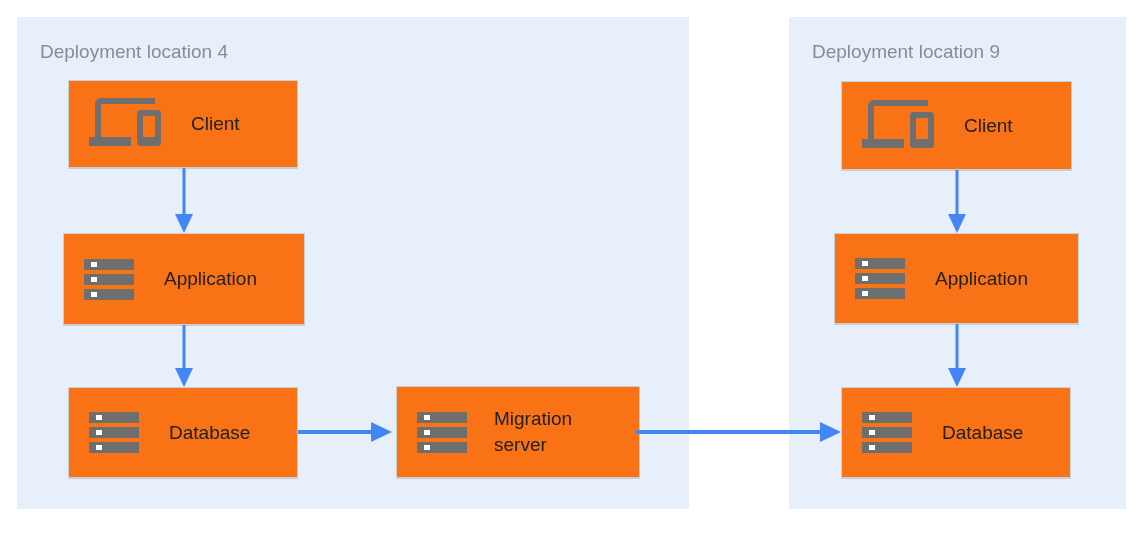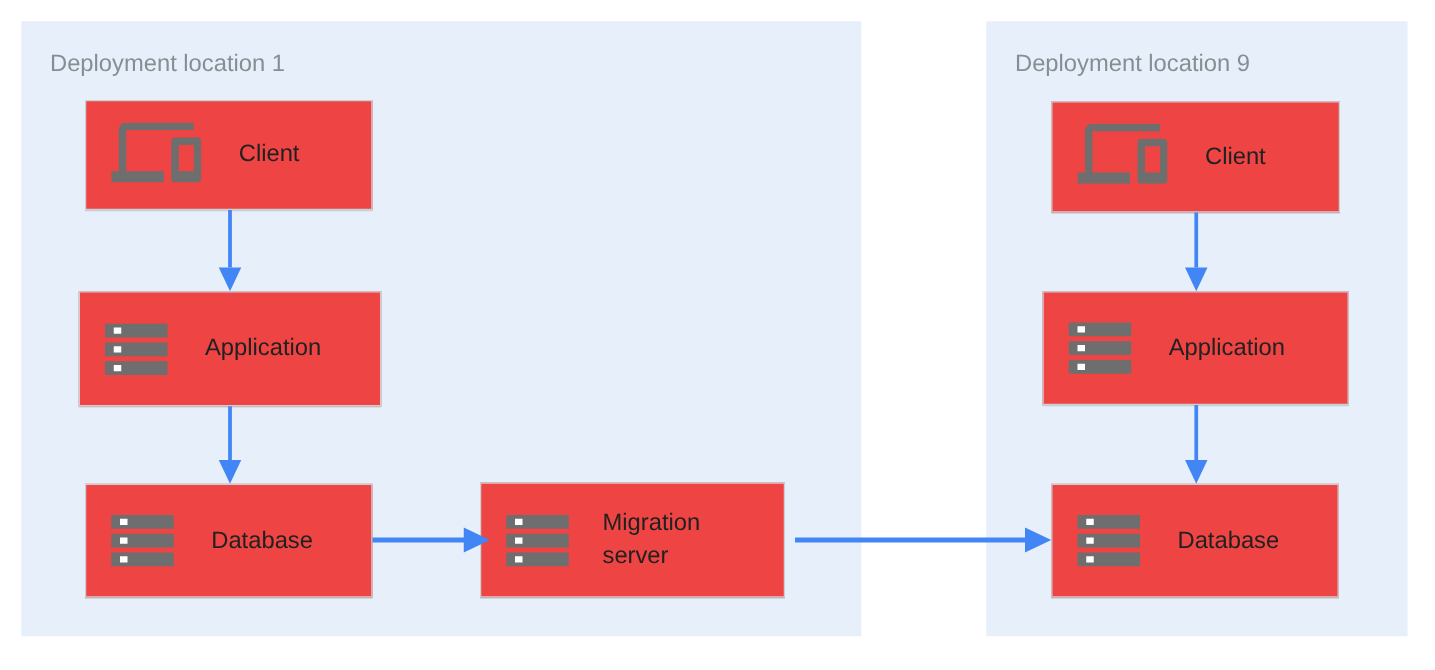--- a/index.html
+++ b/index.html
@@ -21,21 +21,21 @@
     position: absolute;
     left: 23px;
     top: 24px;
     font-size: 19px;
     color: #878d93;
     white-space: nowrap;
   }
 
   .node {
     position: absolute;
-    background: #ef4444;
+    background: #f97316;
     border: 1px solid #cdd0d3;
     box-shadow: 0 1px 0 rgba(100,105,110,0.25);
     display: flex;
     align-items: center;
     padding-left: 20px;
     gap: 30px;
     box-sizing: border-box;
   }
   .node-label {
     font-size: 19px;
@@ -111,21 +111,21 @@
     border-bottom: 10px solid transparent;
     border-left: 21px solid #4285f4;
   }
 </style>
 </head>
 <body>
 
 <div class="canvas">
 
   <div class="panel" style="left:17px; top:17px; width:672px; height:492px;">
-    <div class="panel-title">Deployment location 1</div>
+    <div class="panel-title">Deployment location 4</div>
   </div>
 
   <div class="panel" style="left:789px; top:17px; width:337px; height:492px;">
     <div class="panel-title">Deployment location 9</div>
   </div>
 
   <div class="node" style="left:68px; top:80px; width:230px; height:88px;">
     <span class="icon">
       <svg width="72" height="48" viewBox="0 4 24 16" aria-hidden="true">
         <path fill="#6e6e6e" d="M4 6h18V4H4c-1.1 0-2 .9-2 2v11H0v3h14v-3H4V6zm19 2h-6c-.55 0-1 .45-1 1v10c0 .55.45 1 1 1h6c.55 0 1-.45 1-1V9c0-.55-.45-1-1-1zm-1 9h-4v-7h4v7z"></path>
@@ -145,21 +145,21 @@
 
   <div class="node" style="left:68px; top:387px; width:230px; height:91px;">
     <span class="icon server-stack">
       <i class="bar"></i>
         <i class="bar"></i>
         <i class="bar"></i>
     </span>
     <span class="node-label">Database</span>
   </div>
 
-  <div class="node" style="left:384px; top:386px; width:244px; height:92px;gap:27px;">
+  <div class="node" style="left:396px; top:386px; width:244px; height:92px;gap:27px;">
     <span class="icon server-stack">
       <i class="bar"></i>
         <i class="bar"></i>
         <i class="bar"></i>
     </span>
     <span class="node-label wrap">Migration server</span>
   </div>
 
   <div class="node" style="left:841px; top:81px; width:231px; height:89px;">
     <span class="icon">

